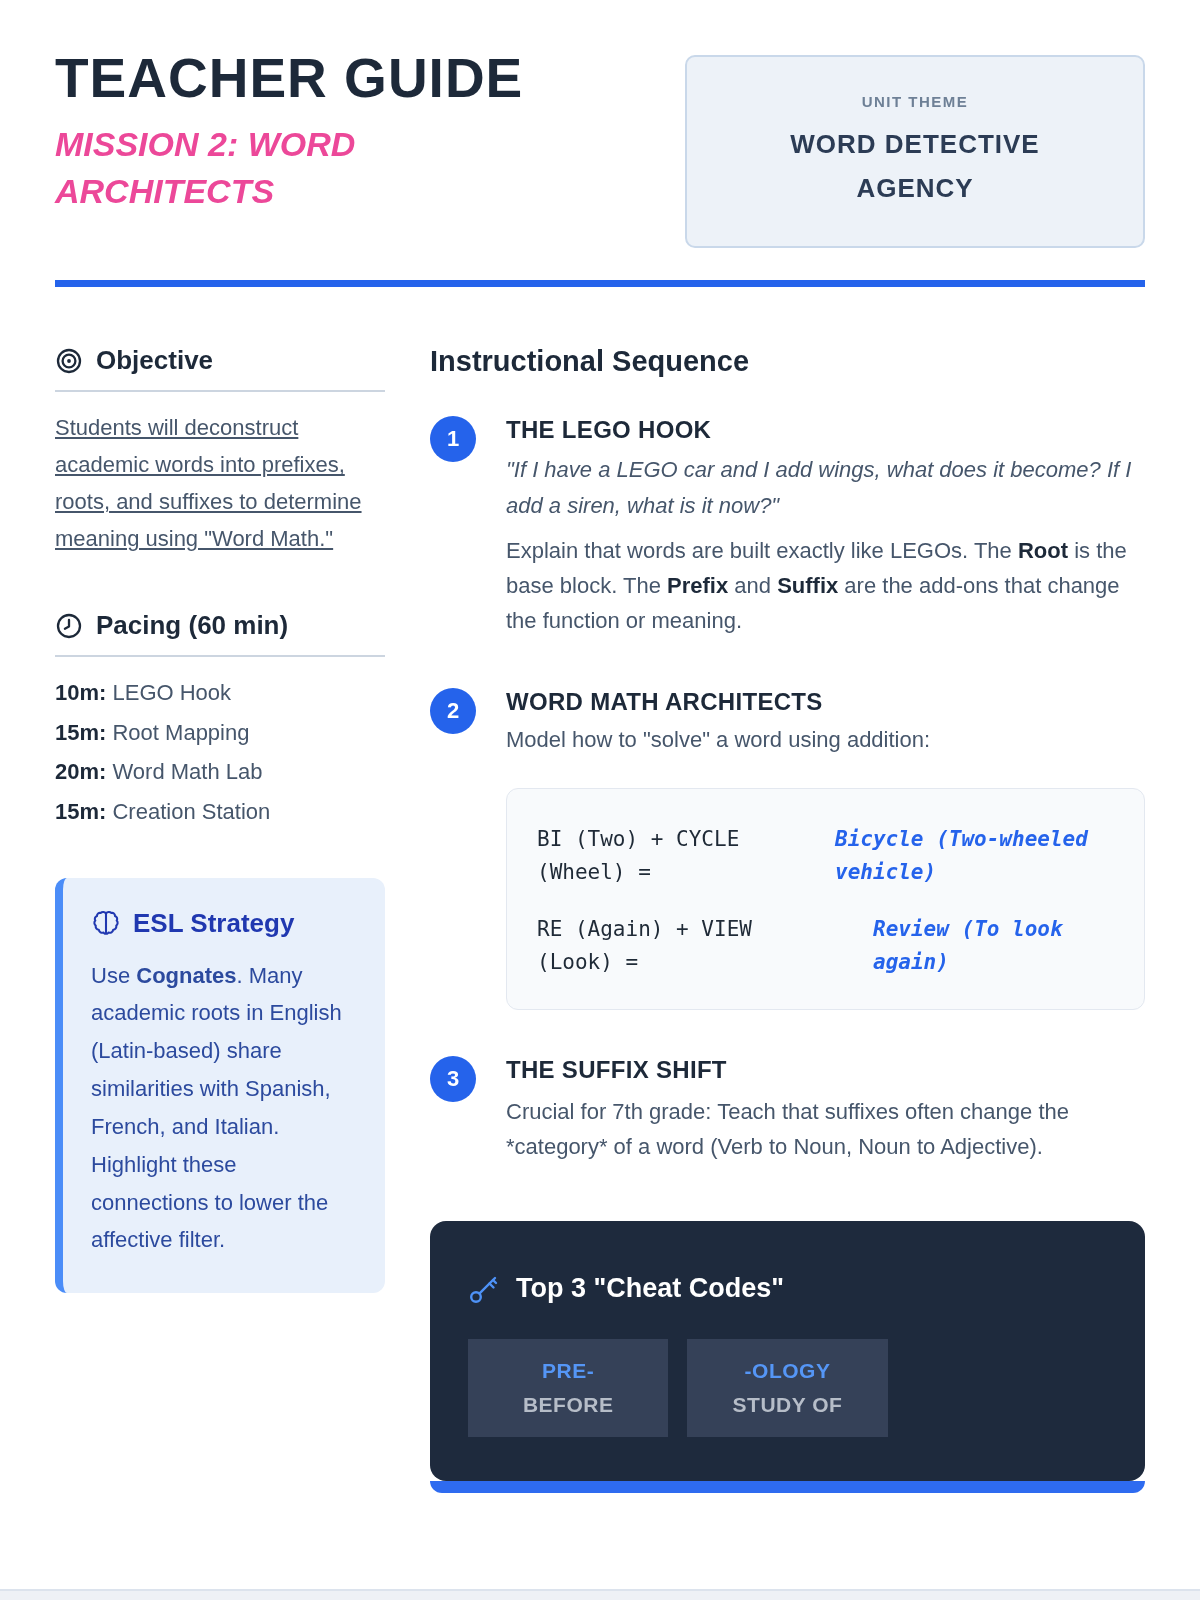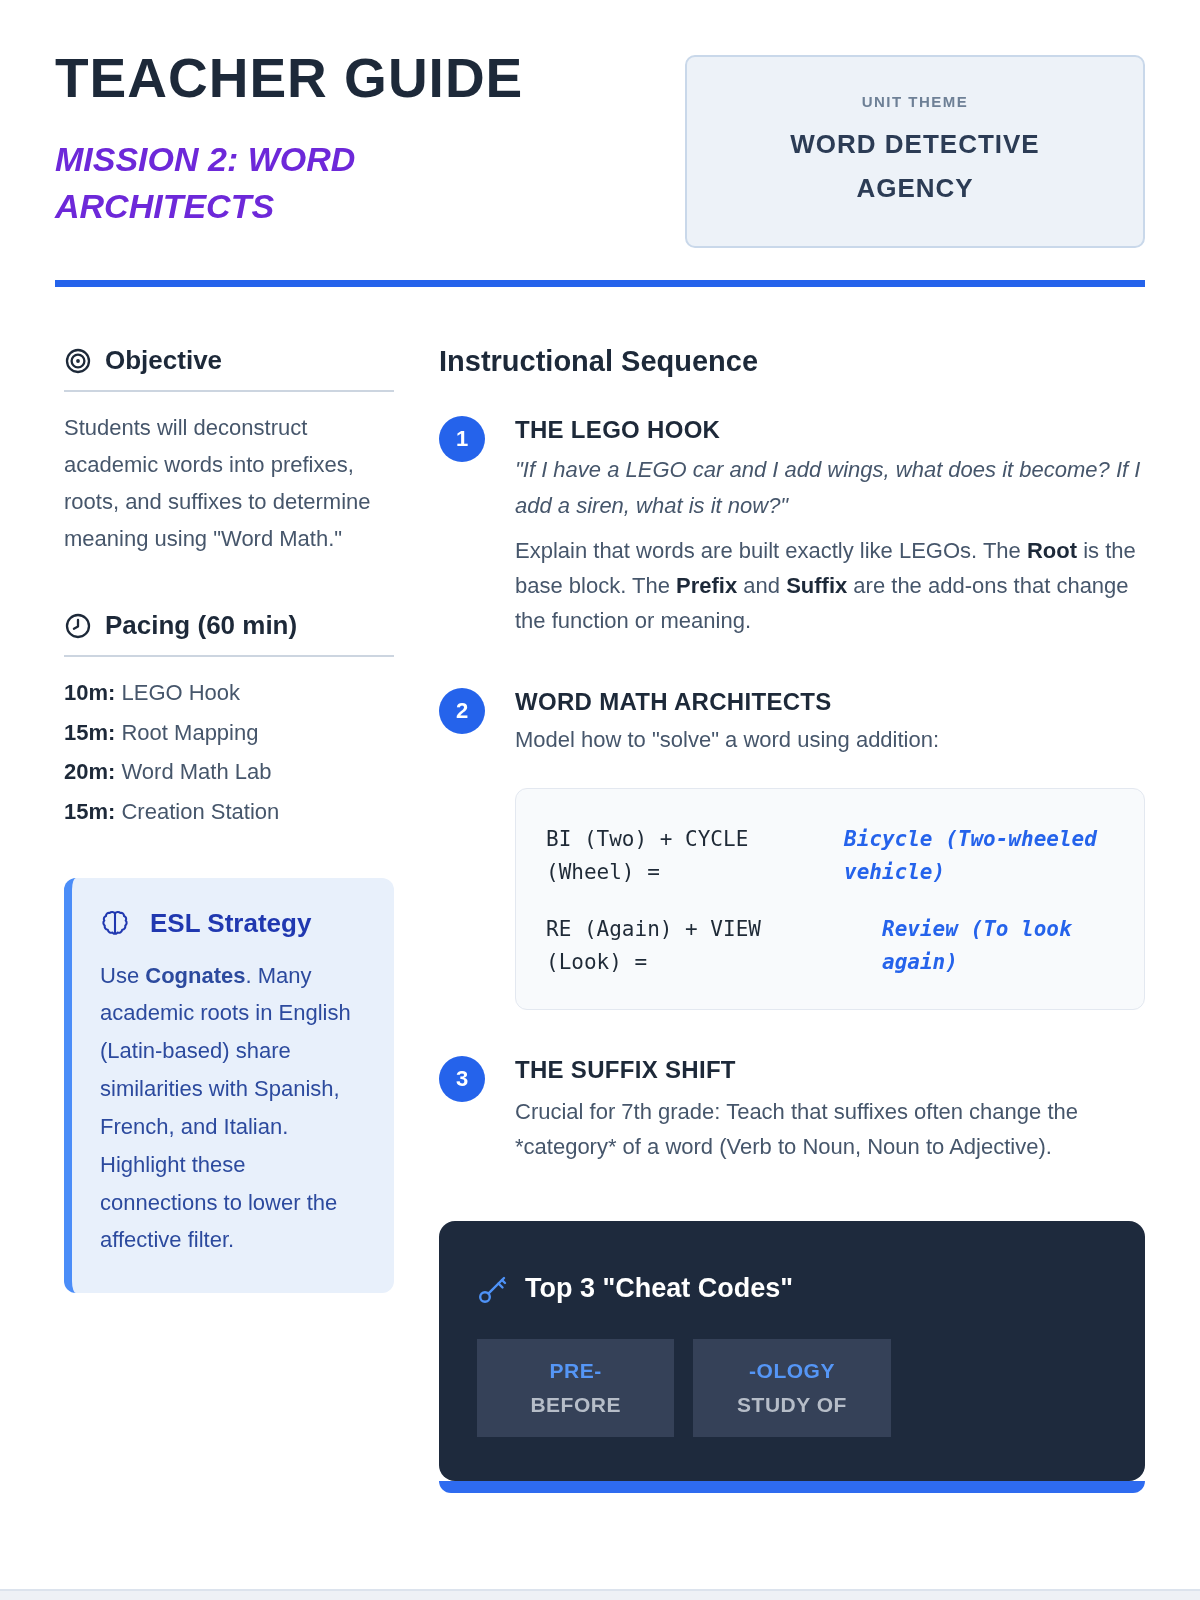--- a/index.html
+++ b/index.html
@@ -9,52 +9,52 @@
     font-family:"Liberation Sans", sans-serif; color:#46566b;
   }
   .page { padding:50px 55px 0 55px; }
 
   
   .header { display:flex; justify-content:space-between; align-items:flex-start; }
   .title {
     font-size:55px; font-weight:800; letter-spacing:1px; color:#1d2939; line-height:1.05;
   }
   .subtitle {
-    margin-top:28px; max-width:420px;
-    font-size:34px; font-weight:800; font-style:italic; color:#6d28d9; line-height:1.4;
+    margin-top:13px; max-width:420px;
+    font-size:34px; font-weight:800; font-style:italic; color:#ec4899; line-height:1.4;
   }
   .theme-card {
     width:460px; margin-top:5px; padding:36px 46px; text-align:center;
     background:#edf2f8; border:2px solid #c9d8ea; border-radius:10px;
   }
   .theme-label { font-size:15px; font-weight:700; letter-spacing:1.5px; color:#6e8096; }
   .theme-value { margin-top:12px; font-size:26px; font-weight:800; letter-spacing:1px; color:#2c3c55; line-height:1.7; }
   .rule { height:7px; background:#2563eb; margin-top:32px; }
 
   
-  .main { display:grid; grid-template-columns:330px 1fr; column-gap:45px; margin-top:58px;margin-left:9px; }
+  .main { display:grid; grid-template-columns:330px 1fr; column-gap:45px; margin-top:58px; }
 
   
   .side-heading {
     display:flex; align-items:center; gap:13px;
     font-size:26px; font-weight:800; color:#1d2939;
     border-bottom:2px solid #ccd5e0; padding-bottom:14px;
   }
   .side-heading svg { flex:0 0 auto; }
-  .objective-text { margin-top:18px; font-size:22px; line-height:1.68; color:#46566b; }
+  .objective-text { margin-top:18px; font-size:22px; line-height:1.68; color:#46566b;text-decoration:underline; }
   .pacing { margin-top:52px; }
   .pacing-list { margin-top:16px; }
   .pacing-item { font-size:22px; line-height:1.8; color:#46566b; }
   .pacing-item b { color:#1d2939; font-weight:800; }
 
   .esl-box {
     margin-top:46px; background:#e8f0fb; border-left:8px solid #4b8df8;
     border-radius:12px; padding:30px 26px 34px 28px;
   }
-  .esl-heading { display:flex; align-items:center; gap:20px; font-size:26px; font-weight:800; color:#2038b0; }
+  .esl-heading { display:flex; align-items:center; gap:12px; font-size:26px; font-weight:800; color:#2038b0; }
   .esl-text { margin-top:18px; font-size:22px; line-height:1.72; color:#2c4a9e; }
   .esl-text b { font-weight:800; }
 
   
   .seq-title { font-size:29px; font-weight:800; color:#1d2939; }
   .step { display:grid; grid-template-columns:46px 1fr; column-gap:30px; margin-top:38px; }
   .step-num {
     width:46px; height:46px; border-radius:50%; background:#2563eb; color:#ffffff;
     font-size:22px; font-weight:700; display:flex; align-items:center; justify-content:center;
   }

